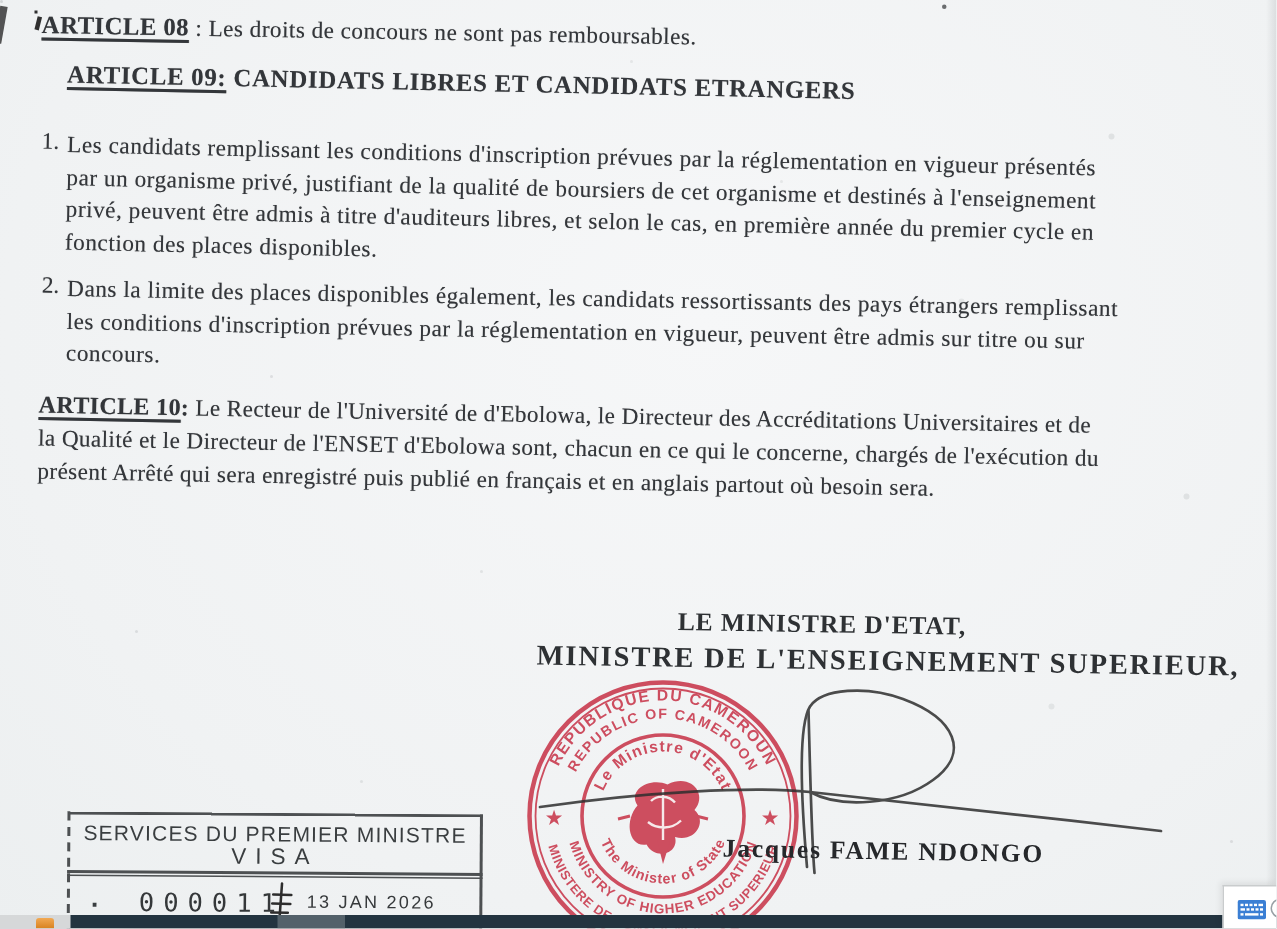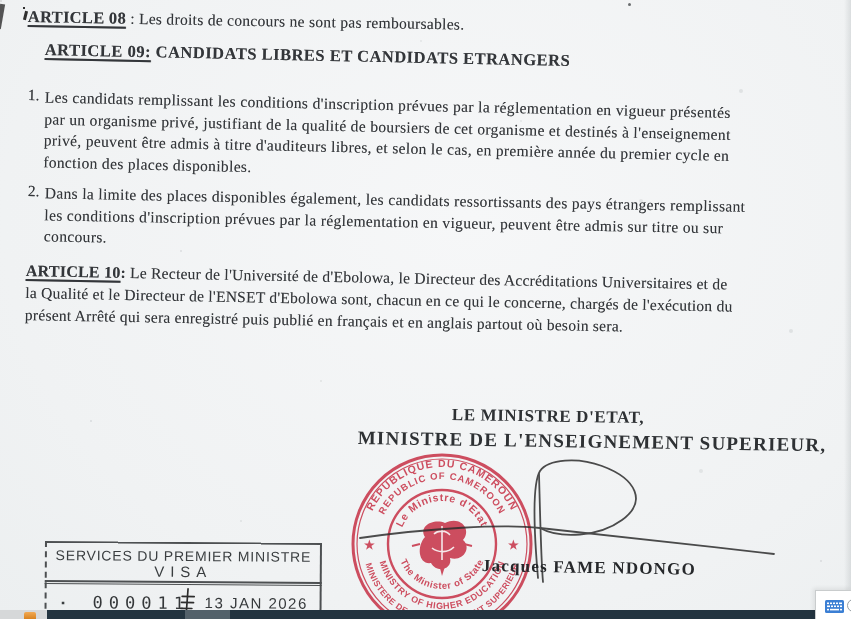--- a/index.html
+++ b/index.html
@@ -49,21 +49,21 @@
     border:2px solid #4d5052; border-left:2px dashed #4d5052;
     transform:rotate(.4deg); transform-origin:left top;
     font-family:"Liberation Sans", sans-serif; color:#3a3e40;
   }
   #visa .v-line1 { position:absolute; left:0; right:0; top:4px; text-align:center; font-size:14px; letter-spacing:.8px; }
   #visa .v-line2 { position:absolute; left:0; right:0; top:19px; text-align:center; font-size:15px; letter-spacing:6px; }
   #visa .v-divider { position:absolute; left:-2px; right:-2px; top:37px; height:4px; border-top:2px solid #4d5052; border-bottom:1px solid #4d5052; }
   #visa .v-bullet { position:absolute; left:14px; top:50px; font-size:18px; font-weight:bold; }
   #visa .v-number { position:absolute; left:46px; top:49px; font-family:"DejaVu Sans Mono", monospace; font-size:17px; letter-spacing:6px; color:#35383a; }
   #visa .v-mark { position:absolute; left:132px; top:44px; }
-  #visa .v-date { position:absolute; left:158px; top:50px; font-size:15px; letter-spacing:1.5px; color:#36393b; }
+  #visa .v-date { position:absolute; left:158px; top:50px; font-size:12px; letter-spacing:1.5px; color:#36393b; }
 
   
   #edge-sliver { left:-2px; top:4px; width:5px; height:25px; background:#2c2c2c; transform:rotate(10deg); opacity:.8; }
   #pre-mark { left:24px; top:11px; width:2.5px; height:9px; background:#2f2f2f; transform:rotate(14deg); }
   #pre-mark2 { left:23px; top:7px; width:2px; height:2px; background:#2f2f2f; }
   #dot-top { left:628px; top:3px; width:3px; height:3px; border-radius:50%; background:#6a6d6f; }
   #edge-right { right:0; top:0; width:7px; height:619px; background:linear-gradient(to right, rgba(0,0,0,0), rgba(120,128,132,.18)); }
   #specks { left:0; top:0; width:2px; height:2px; border-radius:50%; background:rgba(90,95,98,.18);
     box-shadow: 740px 90px 0 1px rgba(90,95,98,.12), 180px 250px 0 0 rgba(90,95,98,.14),
       640px 200px 0 1px rgba(90,95,98,.10), 90px 420px 0 0 rgba(90,95,98,.15),

